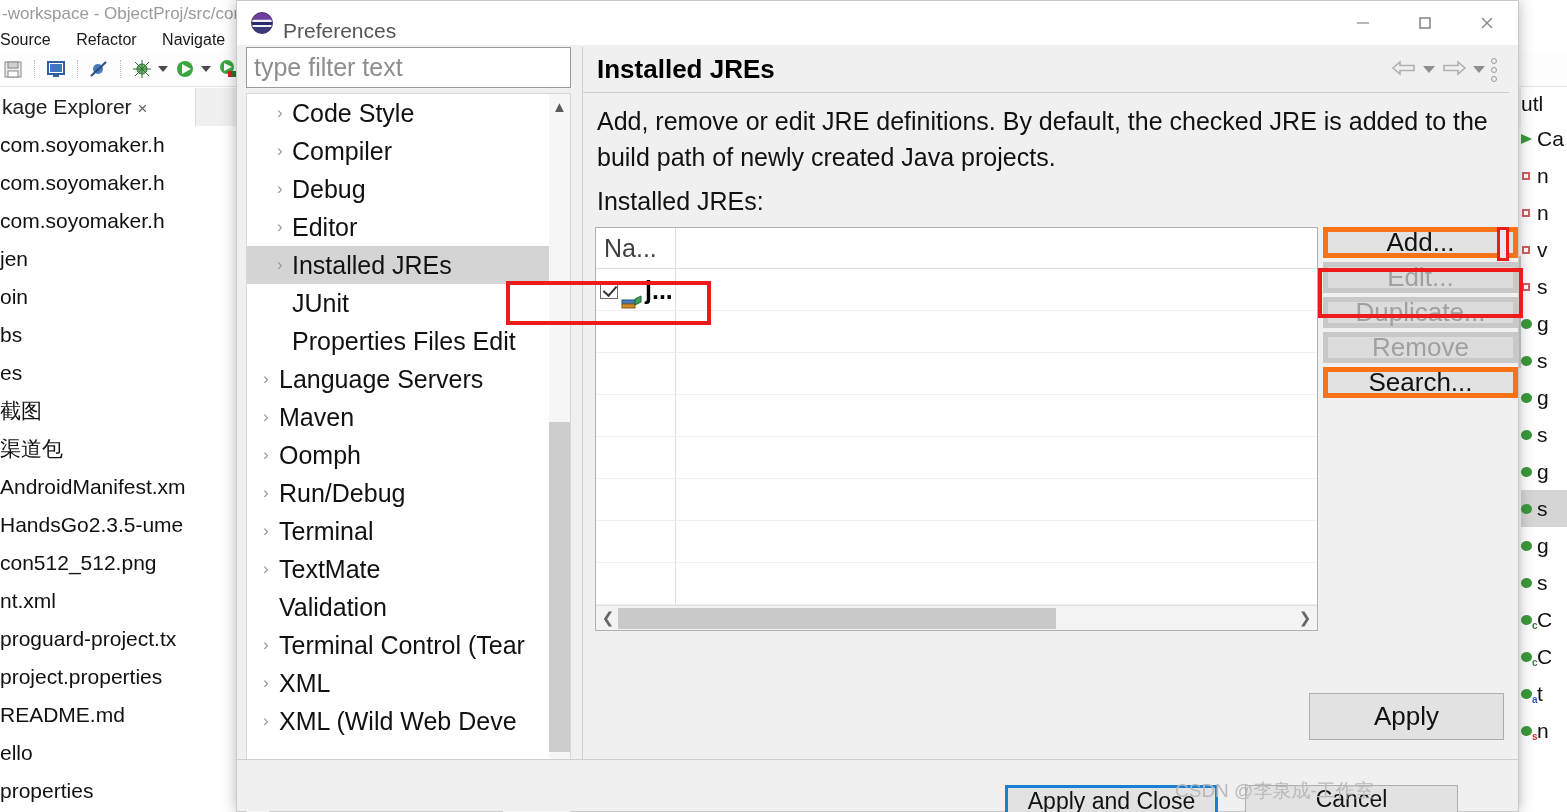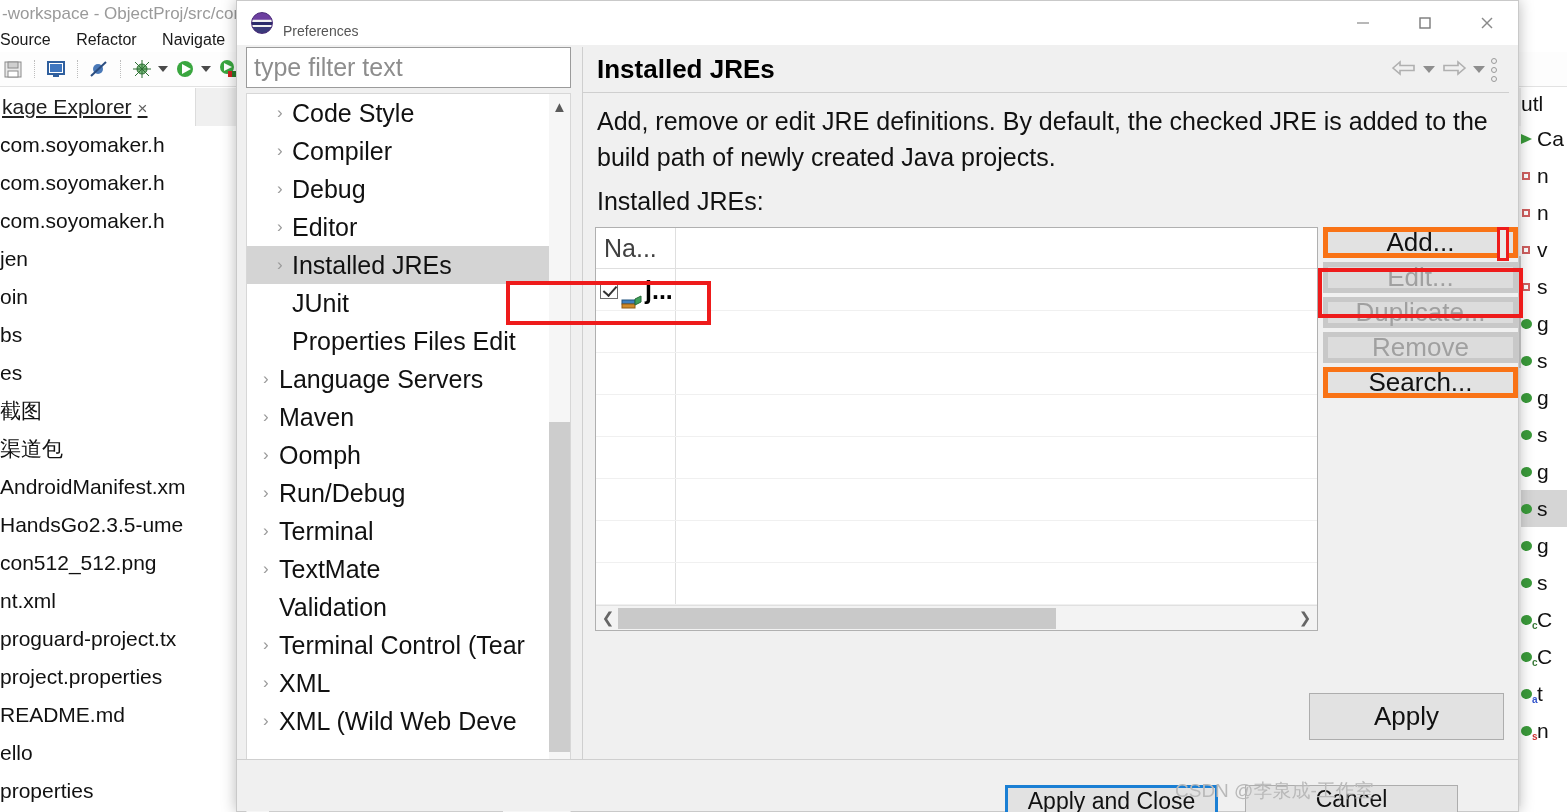--- a/index.html
+++ b/index.html
@@ -42,21 +42,21 @@
   }
 
   .ide-tabbar {
     position: absolute; top: 88px; left: 0; width: 1567px; height: 38px;
     background: #f0f0f0;
   }
   .ide-tab {
     position: absolute; top: 0; left: 0; height: 38px; width: 196px;
     background: #ffffff; border-right: 1px solid #dcdcdc;
     font-size: 21px; line-height: 38px; color: #202020;
-    white-space: nowrap; padding-left: 2px; text-decoration: underline;
+    white-space: nowrap; padding-left: 2px;
   }
   .ide-tab .x { color: #606060; font-size: 17px; margin-left: 6px; }
 
   .pkg-tree {
     position: absolute; top: 126px; left: 0; width: 236px; height: 686px;
     background: #ffffff; overflow: hidden;
   }
   .pkg-row {
     height: 38px; line-height: 38px; font-size: 21px; color: #111;
     white-space: nowrap; padding-left: 0px; position: relative;
@@ -111,21 +111,21 @@
     background: #ffffff; display: flex; align-items: center;
   }
   .dlg-icon {
     width: 22px; height: 22px; margin-left: 14px; border-radius: 50%;
     background: linear-gradient(#6d3fa0 0%, #6d3fa0 32%, #f2f2f2 34%,
                 #f2f2f2 44%, #2b2b6b 46%, #2b2b6b 60%, #f2f2f2 62%,
                 #f2f2f2 70%, #3a3a7a 72%, #3a3a7a 100%);
     border: 1px solid #4a2a78;
   }
   .dlg-title-text {
-    font-size: 14px; color: #555; margin-left: 10px; white-space: nowrap; margin-top: 16px;
+    font-size: 21px; color: #555; margin-left: 10px; white-space: nowrap; margin-top: 16px;
   }
   .win-btns { margin-left: auto; display: flex; height: 44px; }
   .win-btn {
     width: 62px; height: 44px; display: flex; align-items: center;
     justify-content: center; color: #8a8a8a;
   }
   .win-btn svg { display: block; }
 
   .dlg-body { position: absolute; top: 44px; left: 0; right: 0; bottom: 0; }
 

